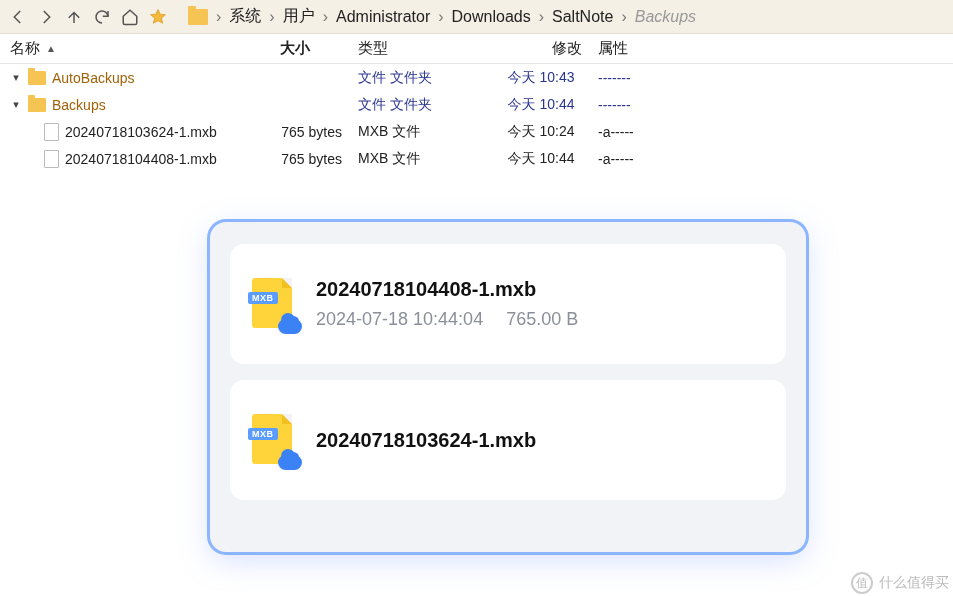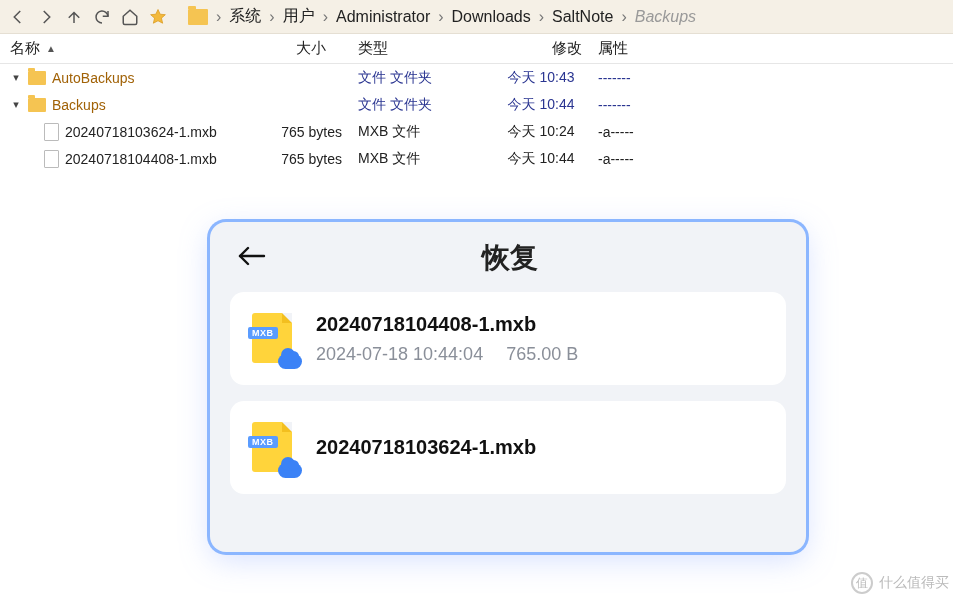--- a/index.html
+++ b/index.html
@@ -33,21 +33,21 @@
     content: ""; position: absolute; top: -3px; left: 0; width: 8px; height: 3px;
     background: #f5c452; border-radius: 1px 1px 0 0;
   }
   
   .hdr {
     height: 30px; display: flex; align-items: center;
     border-bottom: 1px solid #e6e6e6; font-size: 15px; color: #222;
     padding-left: 10px;
   }
   .col-name  { width: 270px; display:flex; align-items:center; }
-  .col-size  { width: 70px;  text-align: center; padding-right: 8px; }
+  .col-size  { width: 70px;  text-align: left; padding-right: 8px; font-weight: bold; }
   .col-type  { width: 150px; padding-left: 8px; }
   .col-mod   { width: 90px;  text-align: right; padding-right: 8px;}
   .col-attr  { width: 100px; padding-left: 8px; font-family: Liberation Serif, serif;}
   .sort-tri { margin-left:6px; font-size:10px; color:#555;}
   
   .rows { }
   .row {
     height: 27px; display: flex; align-items: center; padding-left: 10px;
     font-size: 14px; cursor: default;
   }
@@ -76,21 +76,21 @@
     background: #f1f3f7; border-radius: 16px;
     box-shadow: 0 0 0 3px #8bb6ff, 0 8px 30px rgba(140,170,255,.35);
     padding: 12px 20px 20px 20px;
     display:flex; flex-direction:column;
   }
   .modal-hdr { display:flex; align-items:center; height:48px; }
   .back-arrow { font-size: 30px; font-weight:300; cursor:pointer; padding:0 6px; }
   .modal-title { flex:1; text-align:center; font-size:28px; font-weight:700; margin-left:-40px;}
   .cards { display:flex; flex-direction:column; gap:16px; margin-top:10px; }
   .card {
-    background:#fff; border-radius:14px; height:93px;
+    background:#fff; border-radius:14px; height:120px;
     display:flex; align-items:center; padding:4px 22px; gap:20px; cursor:pointer;
   }
   .card-icon { position:relative; width:44px; height:52px; }
   .card-icon .page {
     width:40px; height:50px; background:#ffd43b; border-radius:3px; position:relative;
   }
   .card-icon .page::after{
     content:""; position:absolute; top:0; right:0;
     border-top:10px solid #f1f3f7; border-left:10px solid #f3bf1f;
   }
@@ -231,29 +231,20 @@
     </div>
     <div class="c-size">765 bytes</div>
     <div class="c-type">MXB 文件</div>
     <div class="c-mod">今天 10:44</div>
     <div class="c-attr">-a-----</div>
   </div>
 
 </div>
 
 <div class="modal">
-  <div class="modal-hdr">
-    <div class="back-arrow">
-      <svg width="32" height="24" viewBox="0 0 32 24" fill="none" stroke="#111" stroke-width="2.4" stroke-linecap="round" stroke-linejoin="round">
-          <path d="M28 12H4"></path>
-          <path d="M12 4L4 12l8 8"></path>
-        </svg>
-    </div>
-    <div class="modal-title">恢复</div>
-  </div>
   <div class="cards">
     <div class="card">
       <div class="card-icon">
         <div class="page"></div>
         <div class="mxb">MXB</div>
         <div class="cloud"></div>
       </div>
       <div class="card-body">
         <div class="card-name">20240718104408-1.mxb</div>
         <div class="card-meta">

